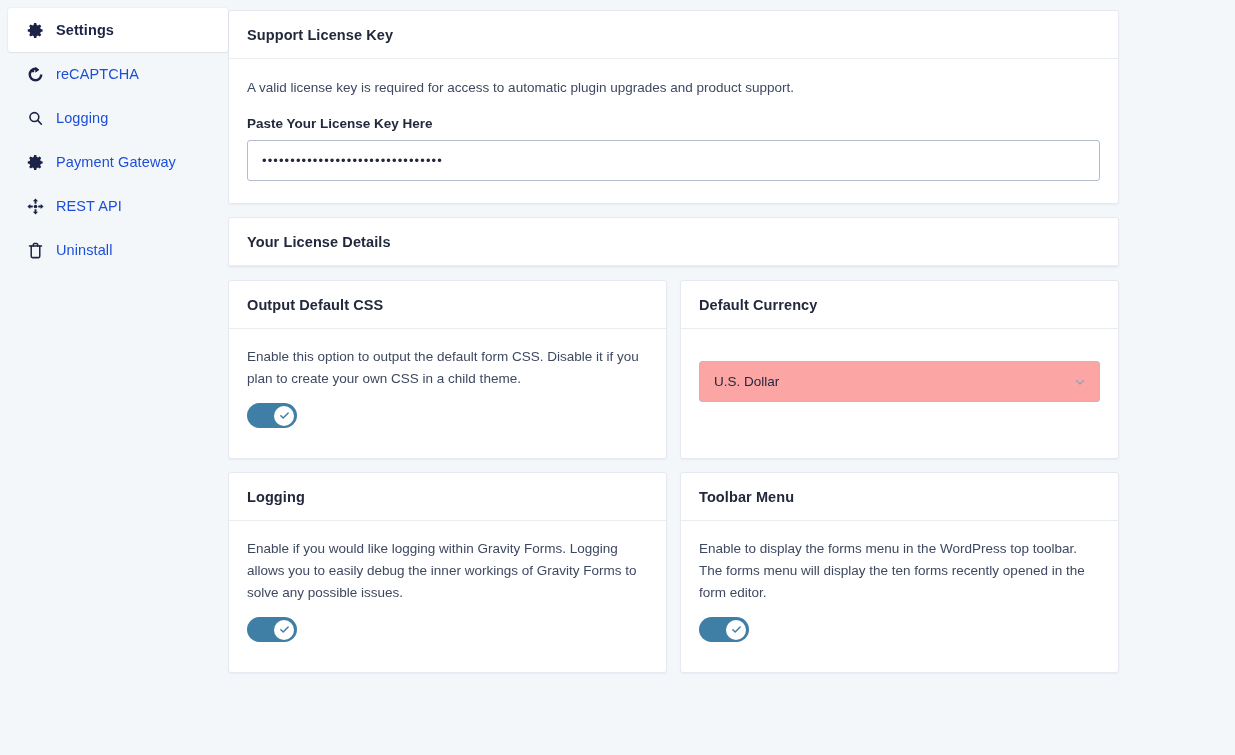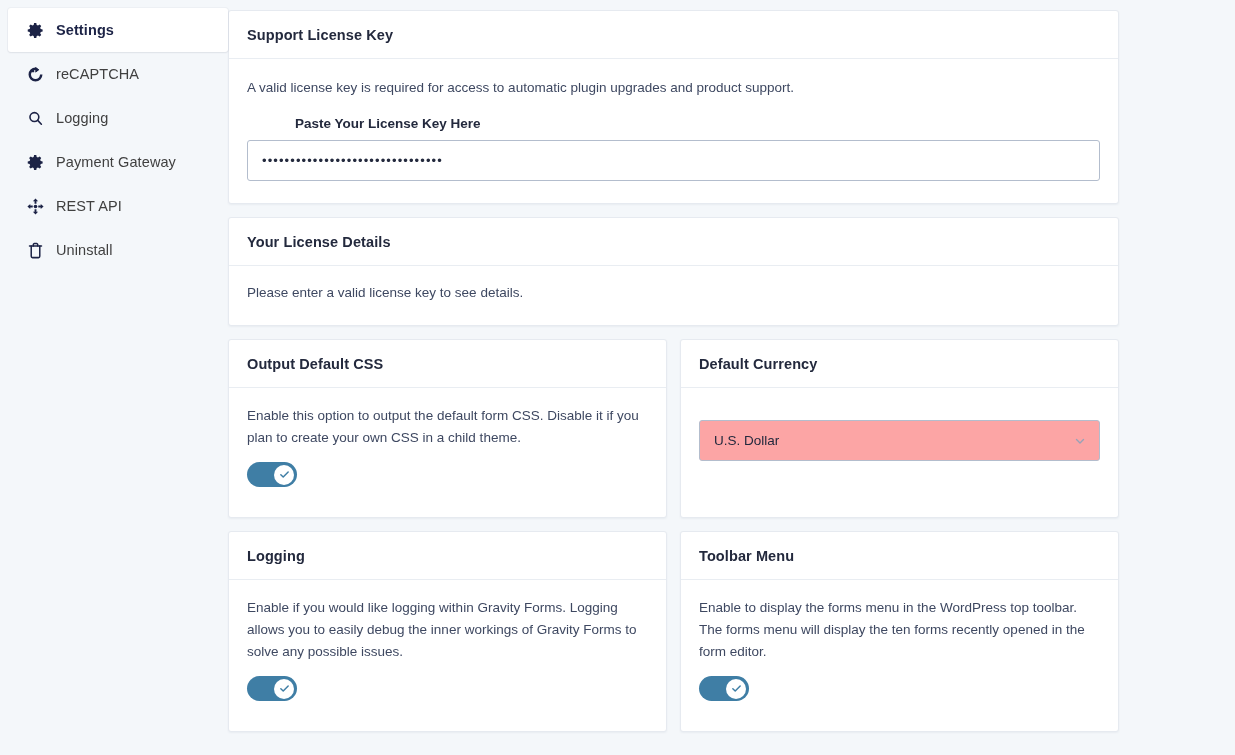--- a/index.html
+++ b/index.html
@@ -36,21 +36,21 @@
     width: 26px;
     flex: 0 0 26px;
     display: flex;
     align-items: center;
     justify-content: flex-start;
     color: #1c2346;
   }
   .nav-icon svg { display: block; }
   .nav-label {
     font-size: 14.5px;
-    color: #404040;
+    color: #1d4ed8;
     letter-spacing: .1px;
     padding-left: 4px;
   }
   .nav-item.active .nav-label {
     color: #1c2346;
     font-weight: bold;
   }
 
   
   .main {
@@ -83,21 +83,20 @@
     color: #3e4861;
     line-height: 22px;
     margin: 0 0 4px 0;
   }
   .field-label {
     font-size: 13.5px;
     font-weight: bold;
     color: #23293d;
     margin-top: 17px;
     margin-bottom: 9px;
-    margin-left: 48px;
   }
   .text-input {
     width: 100%;
     height: 41px;
     border: 1px solid #b3bdcd;
     border-radius: 3px;
     background: #fff;
     padding: 0 14px;
     font-size: 13px;
     color: #23293d;
@@ -253,23 +252,20 @@
         <p class="desc">A valid license key is required for access to automatic plugin upgrades and product support.</p>
         <div class="field-label">Paste Your License Key Here</div>
         <input class="text-input" type="text" spellcheck="false" value="••••••••••••••••••••••••••••••••" style="">
       </div>
     </section>
 
     <section class="card">
       <div class="card-header">
         <div class="card-title">Your License Details</div>
       </div>
-      <div class="card-body small-body">
-        <p class="desc">Please enter a valid license key to see details.</p>
-      </div>
     </section>
 
     <div class="grid2">
 
       <section class="card">
         <div class="card-header">
           <div class="card-title">Output Default CSS</div>
         </div>
         <div class="card-body col-body">
           <p class="desc">Enable this option to output the default form CSS. Disable it if you plan to create your own CSS in a child theme.</p>

